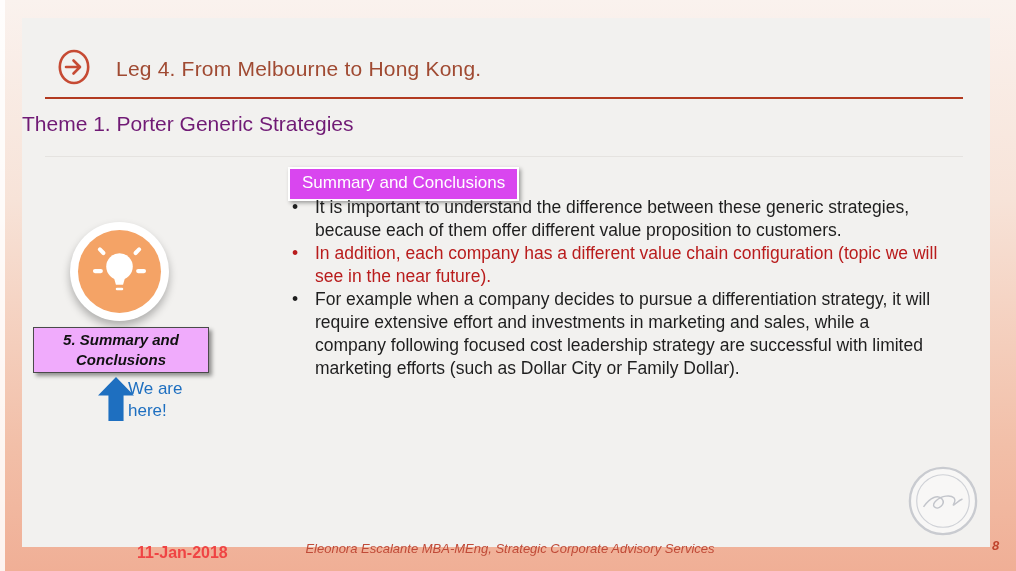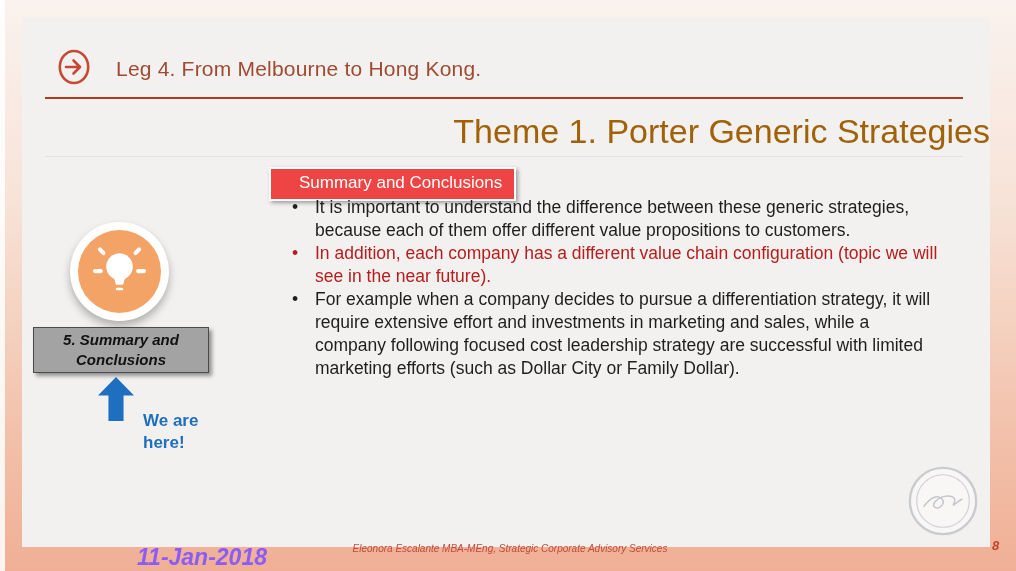--- a/index.html
+++ b/index.html
@@ -10,59 +10,59 @@
   }
   .abs{position:absolute;}
   
   .left-sliver{left:0;top:0;width:5px;height:571px;background:rgba(255,255,255,0.85);}
   
   .panel{left:22px;top:18px;width:968px;height:529px;background:#F2F1EF;}
   
   .arrow-circle{left:56px;top:47px;width:36px;height:40px;}
   .leg-title{left:116px;top:57px;font-size:21px;color:#A04A32;letter-spacing:.2px;}
   .header-divider{left:45px;top:97px;width:918px;height:2px;background:#B23A20;}
-  .theme-title{left:22px;top:112px;width:968px;text-align:right;font-size:34px;color:#a16207;}
+  .theme-title{left:22px;top:112px;width:968px;text-align:left;font-size:21px;color:#701a75;}
   .title-divider{left:45px;top:156px;width:918px;height:1px;background:#E5E3E0;}
   
   .summary-tag{
-    left:269px;top:167px;background:#ef4444;color:#FFFFFF;
+    left:288px;top:167px;background:#d946ef;color:#FFFFFF;
     border:2px solid #FFFFFF;box-shadow:2px 2px 4px rgba(0,0,0,.35);
-    font-size:17px;padding:4px 12px 6px 28px;
+    font-size:17px;padding:4px 12px 6px 12px;
   }
   
   .bullet-list{left:288px;top:196px;width:652px;margin:0;padding:0;list-style:none;}
   .bullet-list li{
     position:relative;padding-left:27px;margin:0;
     font-size:17.5px;line-height:23px;color:#1E1E1E;
   }
   .bullet-list li::before{content:"•";position:absolute;left:4px;top:0;}
   .bullet-list li.blue{color:#b91c1c;}
   
   .badge{left:70px;top:222px;width:99px;height:99px;border-radius:50%;
     background:#FFFFFF;box-shadow:0 5px 9px rgba(0,0,0,.28);}
   .badge-inner{left:8px;top:8px;width:83px;height:83px;border-radius:50%;background:#F4A366;}
   .badge-inner svg{position:absolute;left:0;top:0;width:83px;height:83px;}
   .step-box{
-    left:33px;top:327px;width:174px;height:44px;background:#a3a3a3;
+    left:33px;top:327px;width:174px;height:44px;background:#f0abfc;
     border:1px solid #4A4A4A;box-shadow:3px 3px 4px rgba(0,0,0,.4);
     display:flex;align-items:center;justify-content:center;text-align:center;
     font-weight:bold;font-style:italic;font-size:15px;color:#111;line-height:20px;
   }
   .up-arrow{
     left:98px;top:377px;width:36px;height:44px;background:#1E6FC0;
     clip-path:polygon(50% 0,100% 42%,71% 42%,71% 100%,29% 100%,29% 42%,0 42%);
   }
-  .here-label{left:143px;top:378px;width:74px;font-weight:bold;font-size:17px;
-    line-height:22px;color:#1E6FC0;margin-top:32px;}
+  .here-label{left:128px;top:378px;width:74px;font-weight:normal;font-size:17px;
+    line-height:22px;color:#1E6FC0;}
   
   .seal{left:906px;top:464px;width:74px;height:74px;opacity:.6;}
   
-  .footer-date{left:137px;top:544px;font-size:23px;font-weight:bold;font-style:italic;color:#8b5cf6;}
+  .footer-date{left:137px;top:544px;font-size:16px;font-weight:bold;color:#ef4444;}
   .footer-credit{left:300px;top:543px;width:420px;text-align:center;
-    font-size:10px;font-style:italic;color:#C04B38;line-height:11.5px;}
+    font-size:13px;font-style:italic;color:#C04B38;line-height:11.5px;}
   .page-number{left:992px;top:538px;font-size:13px;font-weight:bold;font-style:italic;color:#C0442C;}
 </style>
 </head>
 <body>
 
 <div class="abs left-sliver"></div>
 <div class="abs panel"></div>
 
 <div class="abs arrow-circle">
   <svg viewBox="0 0 36 40" width="36" height="40">
@@ -72,21 +72,21 @@
 </div>
 <div class="abs leg-title">Leg 4. From Melbourne to Hong Kong.</div>
 <div class="abs header-divider"></div>
 
 <div class="abs theme-title">Theme 1. Porter Generic Strategies</div>
 <div class="abs title-divider"></div>
 
 <div class="abs summary-tag">Summary and Conclusions</div>
 
 <ul class="abs bullet-list">
-  <li>It is important to understand the difference between these generic strategies, because each of them offer different value propositions to customers.</li>
+  <li>It is important to understand the difference between these generic strategies, because each of them offer different value proposition to customers.</li>
   <li class="blue">In addition, each company has a different value chain configuration (topic we will see in the near future).</li>
   <li>For example when a company decides to pursue a differentiation strategy, it will require extensive effort and investments in marketing and sales, while a company following focused cost leadership strategy are successful with limited marketing efforts (such as Dollar City or Family Dollar).</li>
 </ul>
 
 <div class="abs badge">
   <div class="abs badge-inner">
     <svg viewBox="0 0 100 100">
       <g fill="#FFFFFF">
         <circle cx="50" cy="44" r="16"></circle>
         <path d="M43.5 58 h13 l-2.2 8 h-8.6 z"></path>

